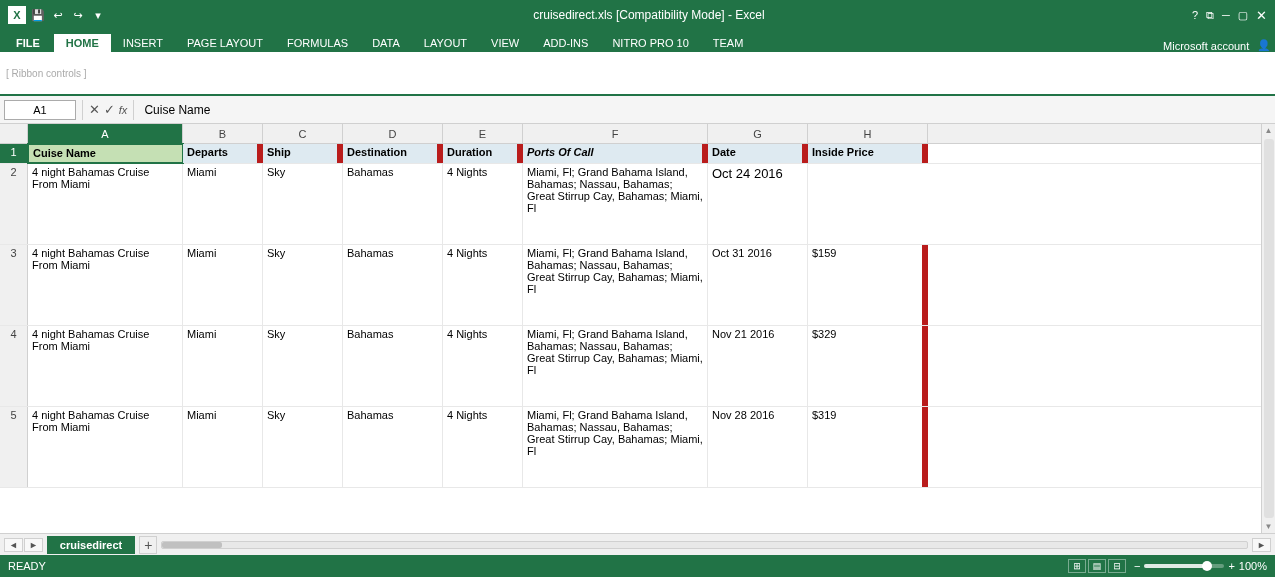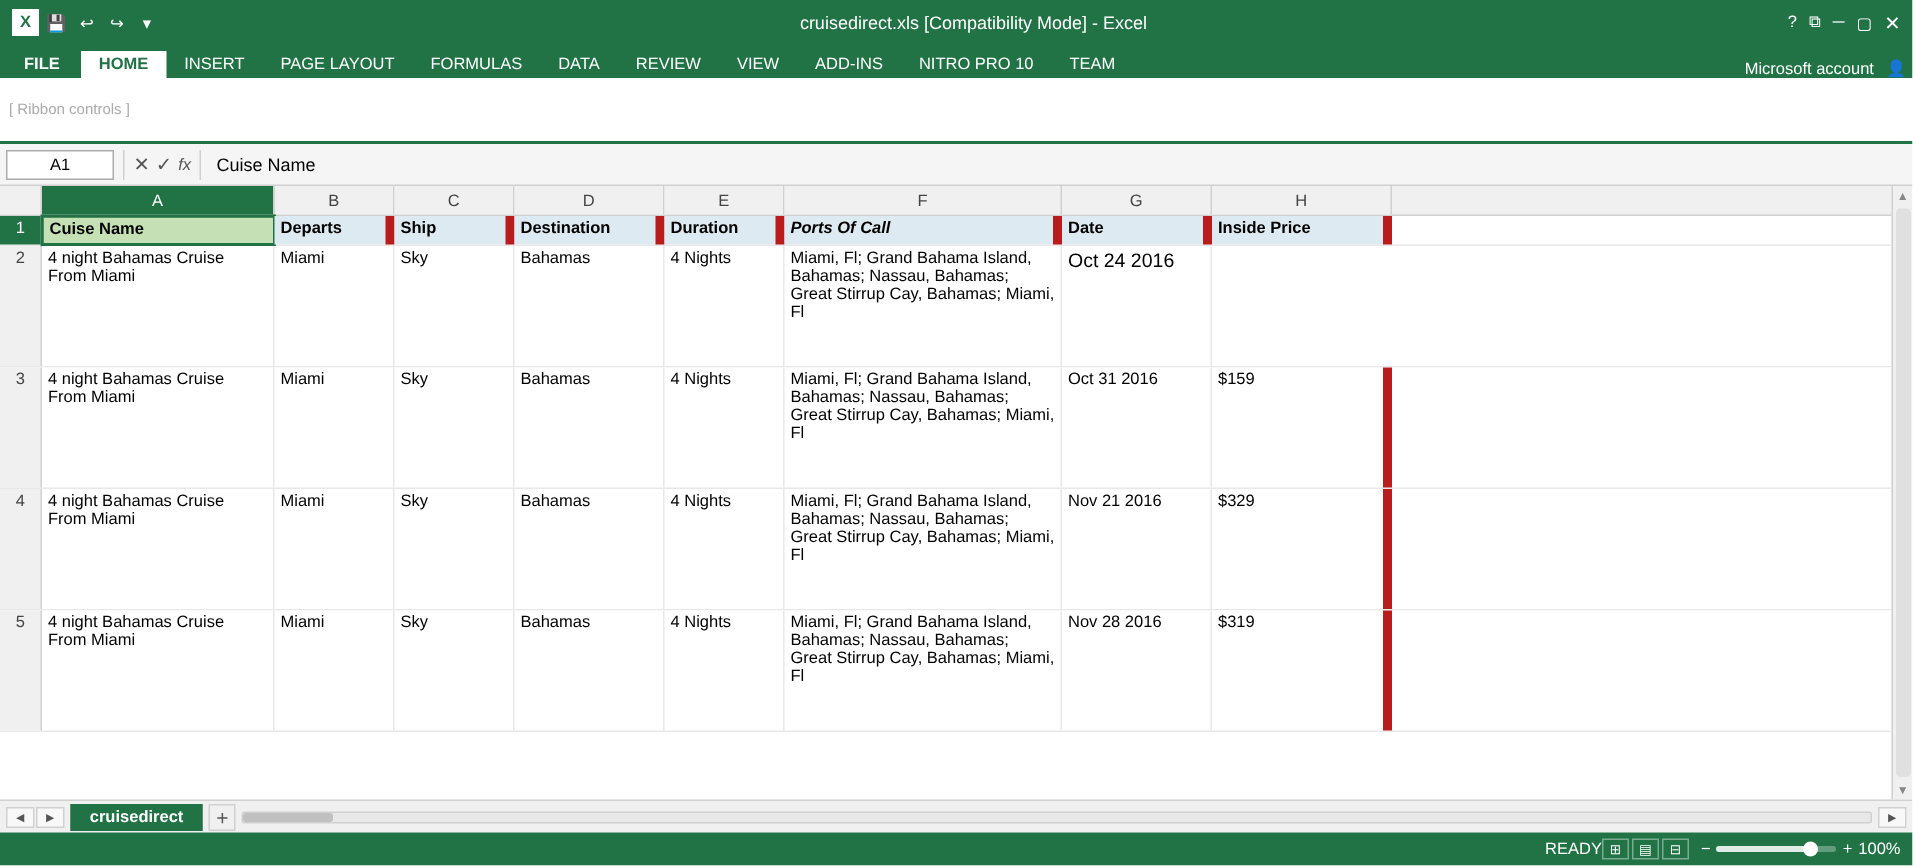--- a/index.html
+++ b/index.html
@@ -163,21 +163,21 @@
     .row-1 { min-height: 20px; }
     .data-row { min-height: 80px; align-items: stretch; }
     .data-row .cell { display: flex; flex-direction: column; justify-content: flex-start; }
 
     
     .status-bar {
       height: 22px;
       background: #217346;
       display: flex;
       align-items: center;
-      justify-content: flex-end;
+      justify-content: space-between;
       padding: 0 8px;
       color: white;
       font-size: 11px;
       margin-top: auto;
     }
     .sheet-tab {
       padding: 2px 12px;
       font-size: 11px;
       border: 1px solid #d0d0d0;
       border-bottom: none;
@@ -237,21 +237,21 @@
     </div>
   </div>
 
   <div class="ribbon-tabs">
     <button class="ribbon-tab active" style="background:#217346;color:white;padding:3px 14px;font-weight:bold;">FILE</button>
     <button class="ribbon-tab" style="background:white;color:#217346;font-weight:bold;padding:3px 12px;">HOME</button>
     <button class="ribbon-tab">INSERT</button>
     <button class="ribbon-tab">PAGE LAYOUT</button>
     <button class="ribbon-tab">FORMULAS</button>
     <button class="ribbon-tab">DATA</button>
-    <button class="ribbon-tab">REVIEW</button>
+    <button class="ribbon-tab">LAYOUT</button>
     <button class="ribbon-tab">VIEW</button>
     <button class="ribbon-tab">ADD-INS</button>
     <button class="ribbon-tab">NITRO PRO 10</button>
     <button class="ribbon-tab">TEAM</button>
     <div style="flex:1"></div>
     <span style="color:white;font-size:11px;padding-right:8px;">Microsoft account</span>
     <span style="color:white;font-size:11px;padding-right:4px;">👤</span>
   </div>
 
   <div class="ribbon-content" style="height:44px;background:#fff;border-bottom:2px solid #217346;padding:2px 6px;font-size:10px;color:#333;display:flex;align-items:center;gap:8px;">

